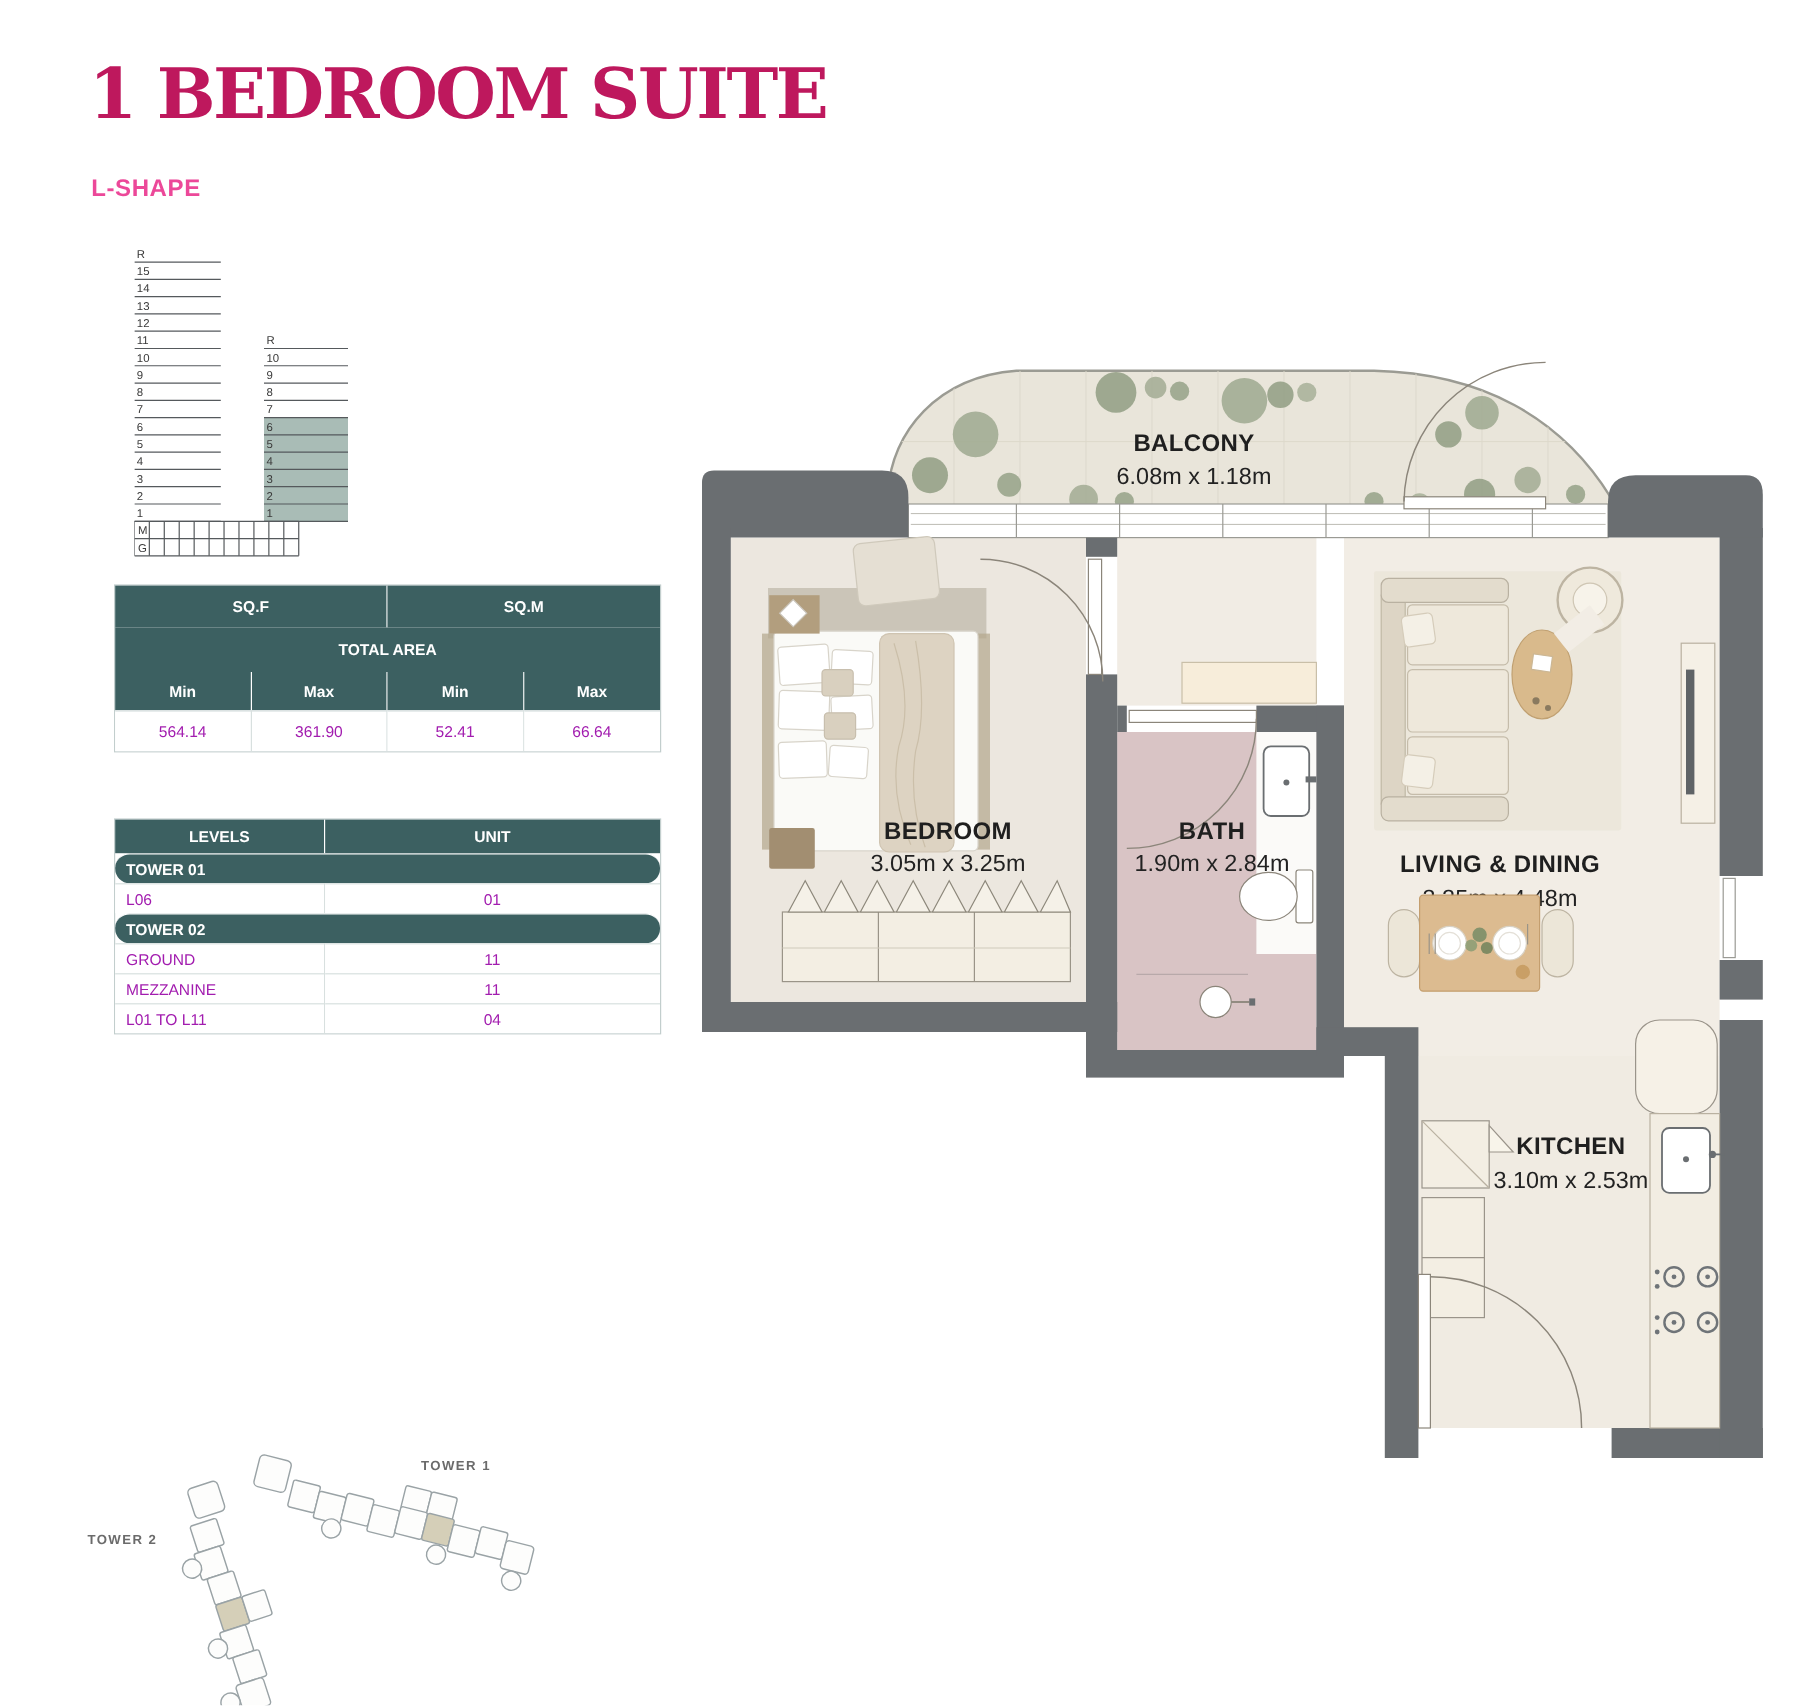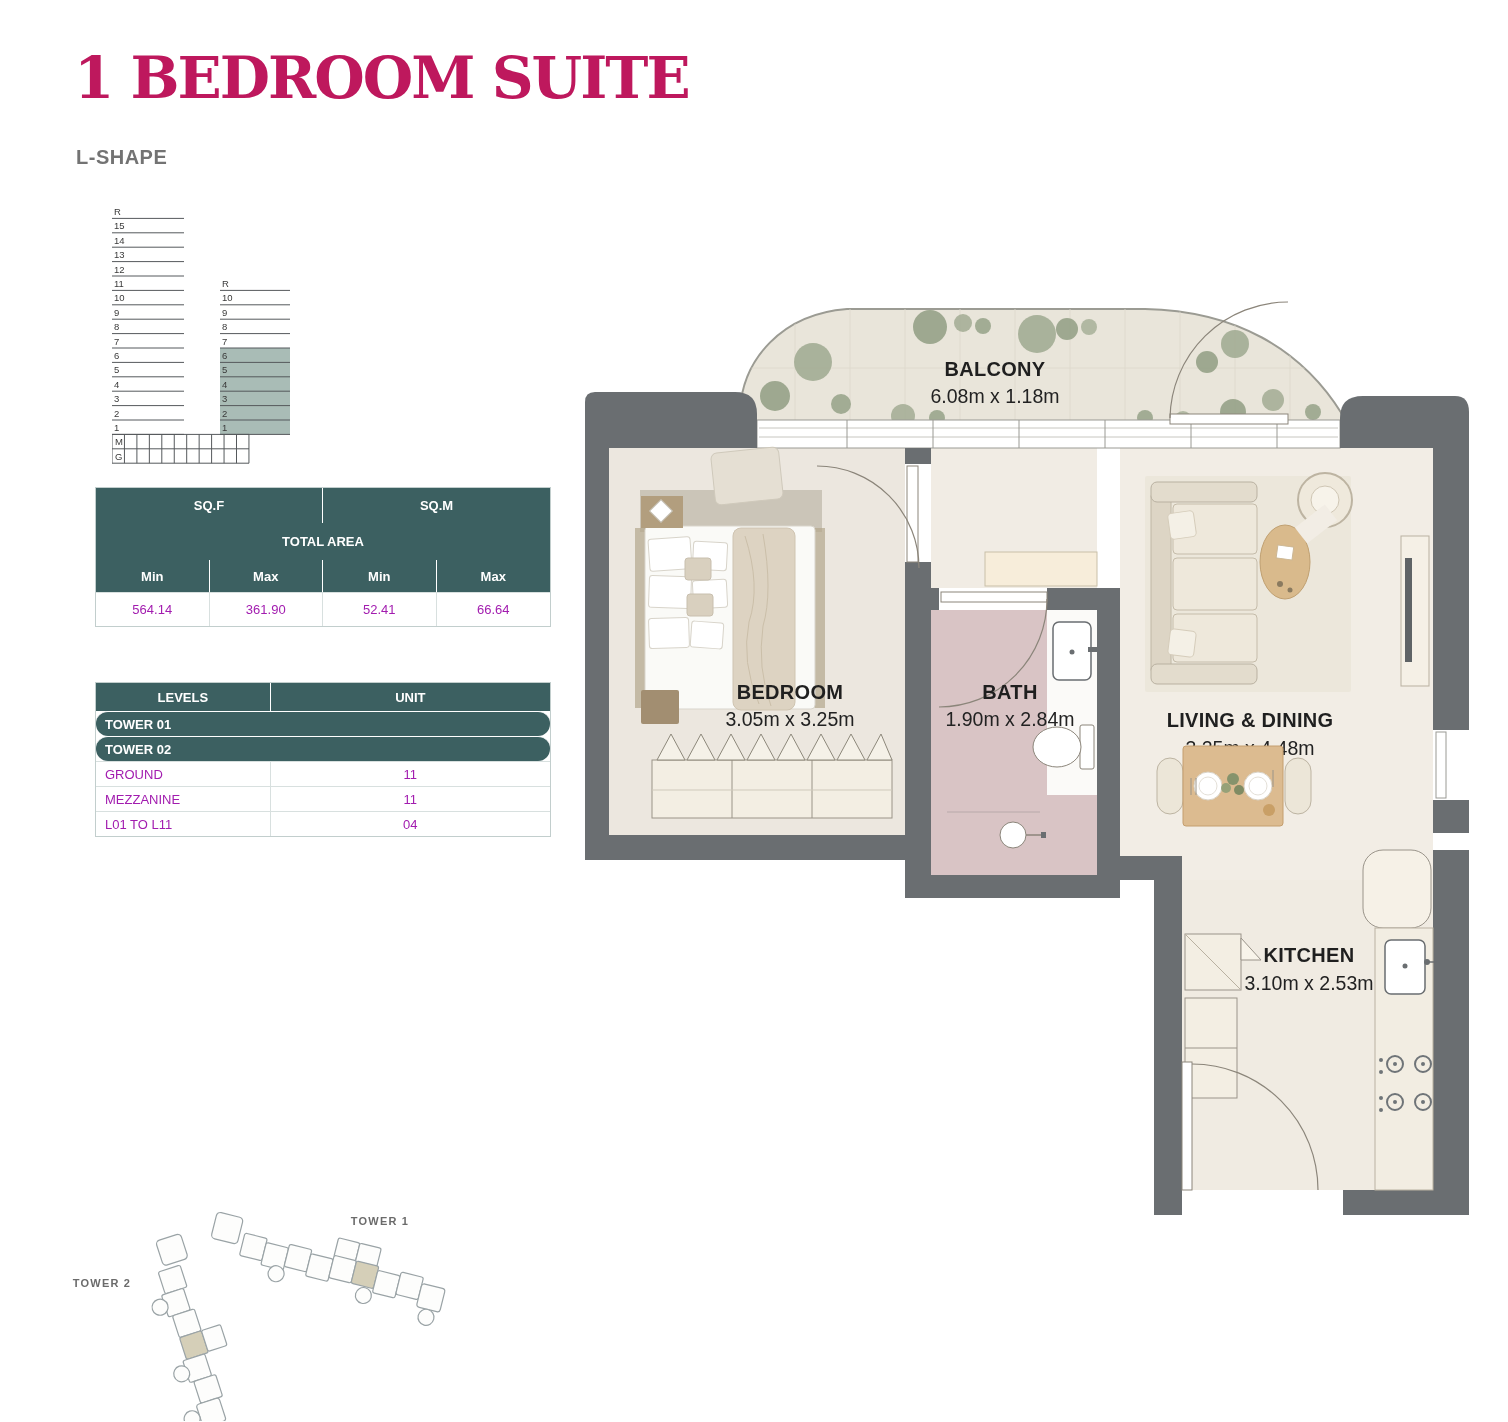--- a/index.html
+++ b/index.html
@@ -2,21 +2,21 @@
 <html><head>
 <meta charset="utf-8">
 <style>
   html,body{margin:0;padding:0;background:#fff;}
   .page{position:relative;width:1508px;height:1422px;background:#fff;overflow:hidden;
         font-family:"Liberation Sans",sans-serif;color:#1c1c1c;}
   .abs{position:absolute;}
   
   .title{left:74px;top:44px;font-family:"DejaVu Serif",serif;font-weight:700;
          font-size:58px;letter-spacing:-2px;color:#be185d;white-space:nowrap;text-align:right;}
-  .subtitle{left:76px;top:146px;font-size:20px;font-weight:700;letter-spacing:.5px;color:#737373;}
+  .subtitle{left:76px;top:146px;font-size:20px;font-weight:700;letter-spacing:.5px;color:#ec4899;}
   
   .tbl{left:95px;width:456px;border:1px solid #c2cecd;box-sizing:border-box;font-size:13px;}
   .teal{background:#3c6061;color:#fff;font-weight:700;}
   .trow{display:flex;}
   .tcell{display:flex;align-items:center;justify-content:center;box-sizing:border-box;
          border-right:1.5px solid #fff;}
   .tcell:last-child{border-right:none;}
   .wcell{display:flex;align-items:center;justify-content:center;box-sizing:border-box;
          background:#fff;border-right:1px solid #d8e0df;border-top:1px solid #d8e0df;color:#a21caf;}
   .wcell:last-child{border-right:none;}
@@ -134,20 +134,24 @@
       <div class="wcell" style="width:25%;height:34px">66.64</div>
     </div>
   </div>
 
   <div class="abs tbl" style="top:682px">
     <div class="trow">
       <div class="tcell teal" style="width:175px;height:28px">LEVELS</div>
       <div class="tcell teal" style="width:280px;height:28px">UNIT</div>
     </div>
     <div class="secrow teal" style="height:25px">TOWER 01</div>
+    <div class="trow">
+      <div class="wcell lcell" style="width:175px;height:25px">L06</div>
+      <div class="wcell" style="width:280px;height:25px">01</div>
+    </div>
     <div class="secrow teal" style="height:25px">TOWER 02</div>
     <div class="trow">
       <div class="wcell lcell" style="width:175px;height:25px">GROUND</div>
       <div class="wcell" style="width:280px;height:25px">11</div>
     </div>
     <div class="trow">
       <div class="wcell lcell" style="width:175px;height:25px">MEZZANINE</div>
       <div class="wcell" style="width:280px;height:25px">11</div>
     </div>
     <div class="trow">

